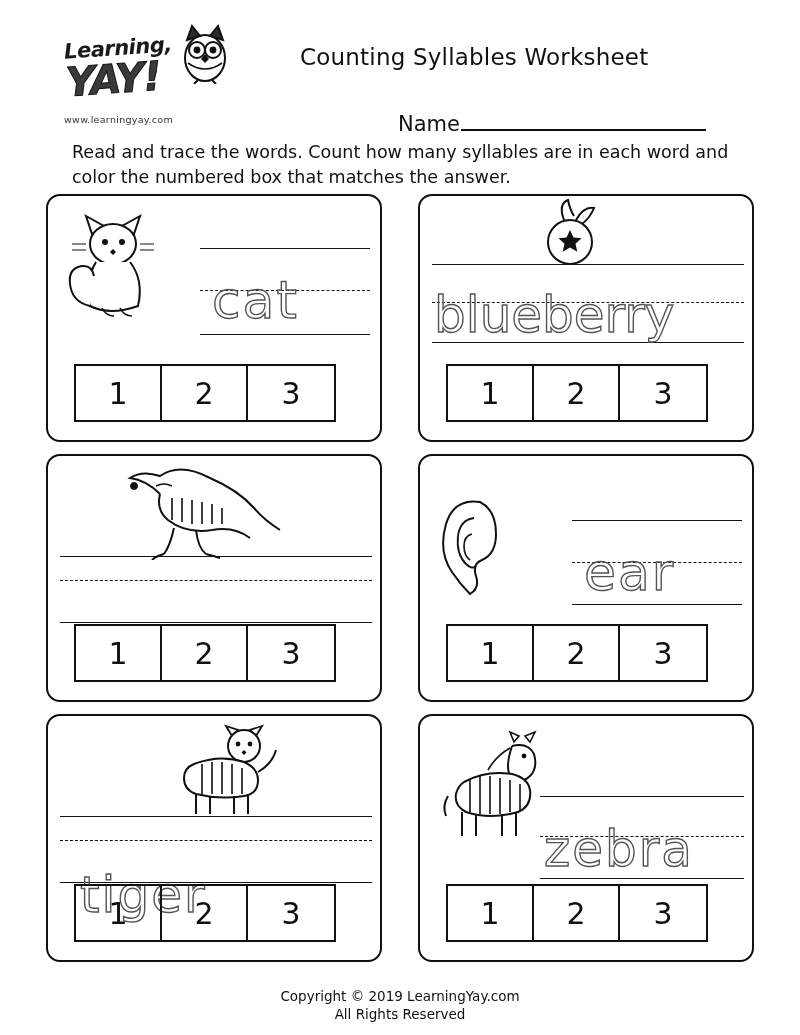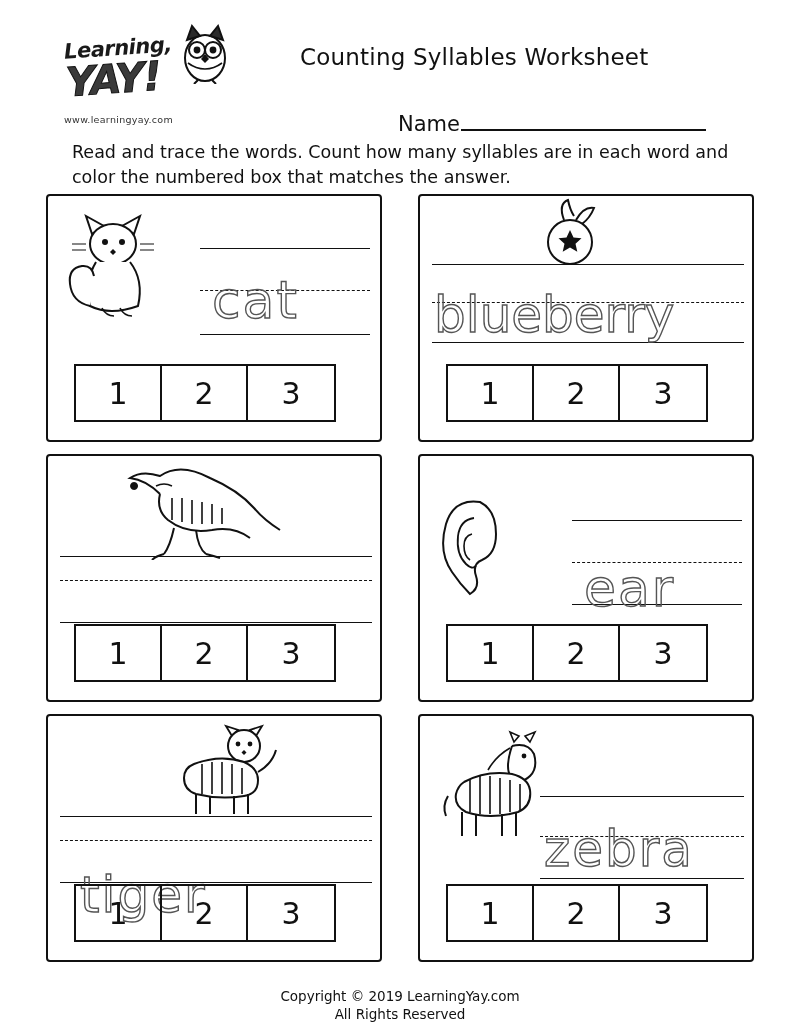--- a/index.html
+++ b/index.html
@@ -115,21 +115,21 @@
     top: 194px;
     width: 708px;
     display: grid;
     grid-template-columns: 336px 336px;
     grid-template-rows: 248px 248px 248px;
     column-gap: 36px;
     row-gap: 12px;
   }
   .card {
     border: 2px solid #111;
-    border-radius: 4px;
+    border-radius: 14px;
     position: relative;
     background: #fff;
   }
 
   .pic {
     position: absolute;
     left: 14px;
     top: 8px;
     width: 110px;
     height: 130px;
@@ -319,21 +319,21 @@
       <svg viewBox="0 0 74 104" width="74" height="104">
         <path d="M44 6 q-26 -4 -34 22 q-8 28 6 48 q8 12 18 22 q10 -6 6 -18 q-4 -12 6 -16 q14 -6 14 -26 q0 -24 -16 -32 Z" fill="#fff" stroke="#111" stroke-width="2"></path>
         <path d="M38 22 q-14 2 -16 18 q-2 18 8 28 q6 6 10 2" fill="none" stroke="#111" stroke-width="1.8"></path>
         <path d="M36 38 q-8 2 -8 12 q0 10 6 14" fill="none" stroke="#111" stroke-width="1.6"></path>
       </svg>
     </div>
     <div class="word-area">
       <div class="topline" style="left:152px; width:170px; top:30px;"></div>
       <div class="dashline" style="left:152px; width:170px; top:72px;"></div>
       <div class="topline" style="left:152px; width:170px; top:114px;"></div>
-      <div class="traceword dashed" style="left:164px; top:52px;margin-top:16px;">ear</div>
+      <div class="traceword dashed" style="left:164px; top:52px;">ear</div>
     </div>
     <div class="numbers">
       <div class="numbox">1</div>
       <div class="numbox">2</div>
       <div class="numbox">3</div>
     </div>
   </div>
 
   <div class="card">
     <div class="pic" style="left:110px; top:4px; width:130px; height:100px;">

